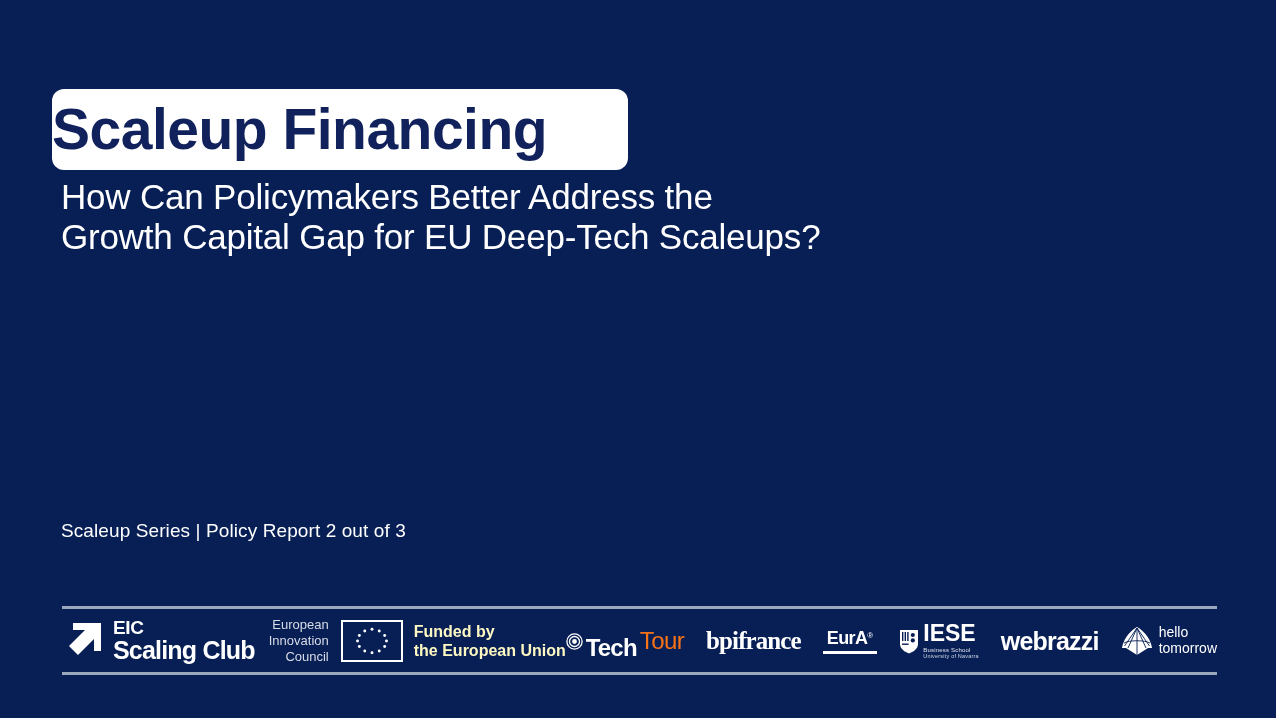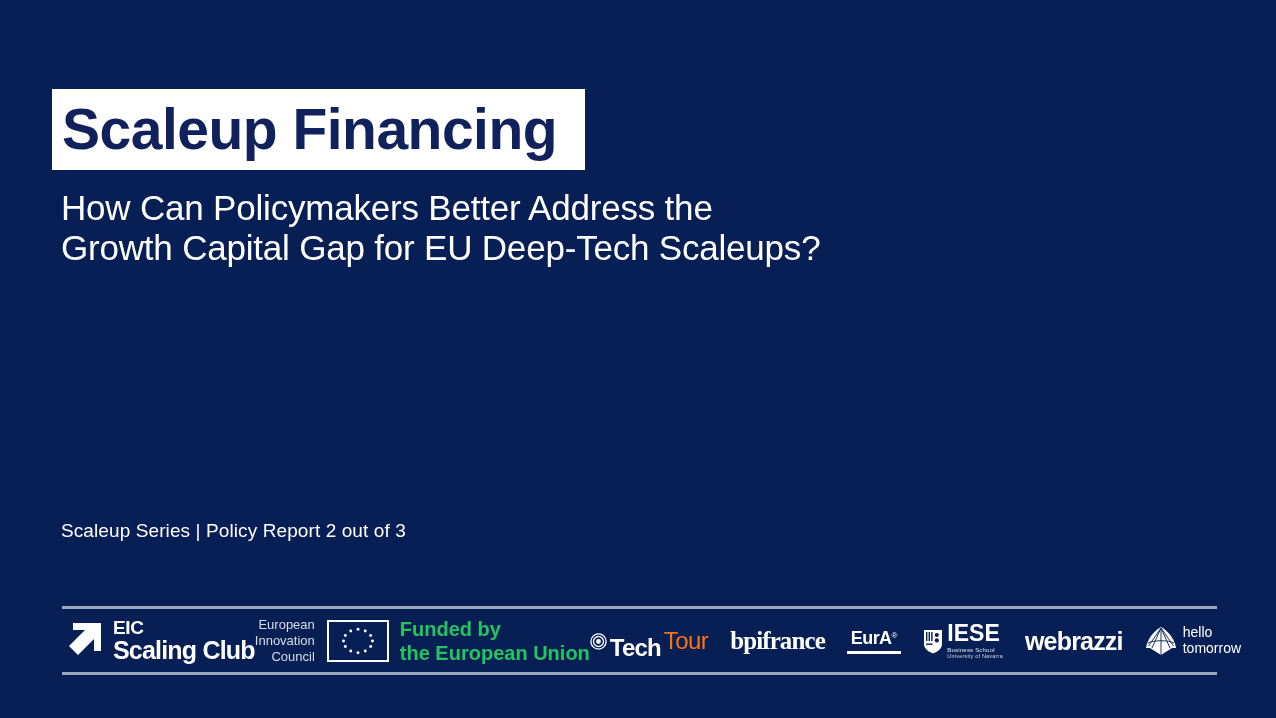--- a/index.html
+++ b/index.html
@@ -18,42 +18,42 @@
     position: absolute;
     inset: 0;
     background: #071f55;
   }
 
   
   .title-box {
     position: absolute;
     left: 52px;
     top: 89px;
-    width: 533px;
+    width: 576px;
     height: 81px;
     background: #ffffff;
     display: flex;
     align-items: center;
     box-sizing: border-box;
-    padding-left: 10px;
+    border-radius: 12px;
   }
   .title-text {
     color: #10215c;
     font-size: 57px;
     font-weight: bold;
     letter-spacing: -0.5px;
     line-height: 1;
     white-space: nowrap;
   }
 
   
   .subtitle {
     position: absolute;
     left: 61px;
-    top: 188px;
+    top: 177px;
     width: 1000px;
     color: #ffffff;
     font-size: 35px;
     font-weight: normal;
     line-height: 1.15;
     letter-spacing: -0.2px;
   }
   .subtitle .line { display: block; white-space: nowrap; }
 
   
@@ -142,22 +142,22 @@
     width: 62px;
     height: 42px;
     border: 2px solid #ffffff;
     box-sizing: border-box;
     margin-left: 12px;
     position: relative;
     flex: none;
   }
   .funded-by {
     margin-left: 11px;
-    color: #22c55e;
-    font-size: 20px;
+    color: #fef9c3;
+    font-size: 16px;
     font-weight: bold;
     line-height: 1.2;
     white-space: nowrap;
   }
 
   
   .partners {
     display: flex;
     align-items: center;
     margin-left: auto;

